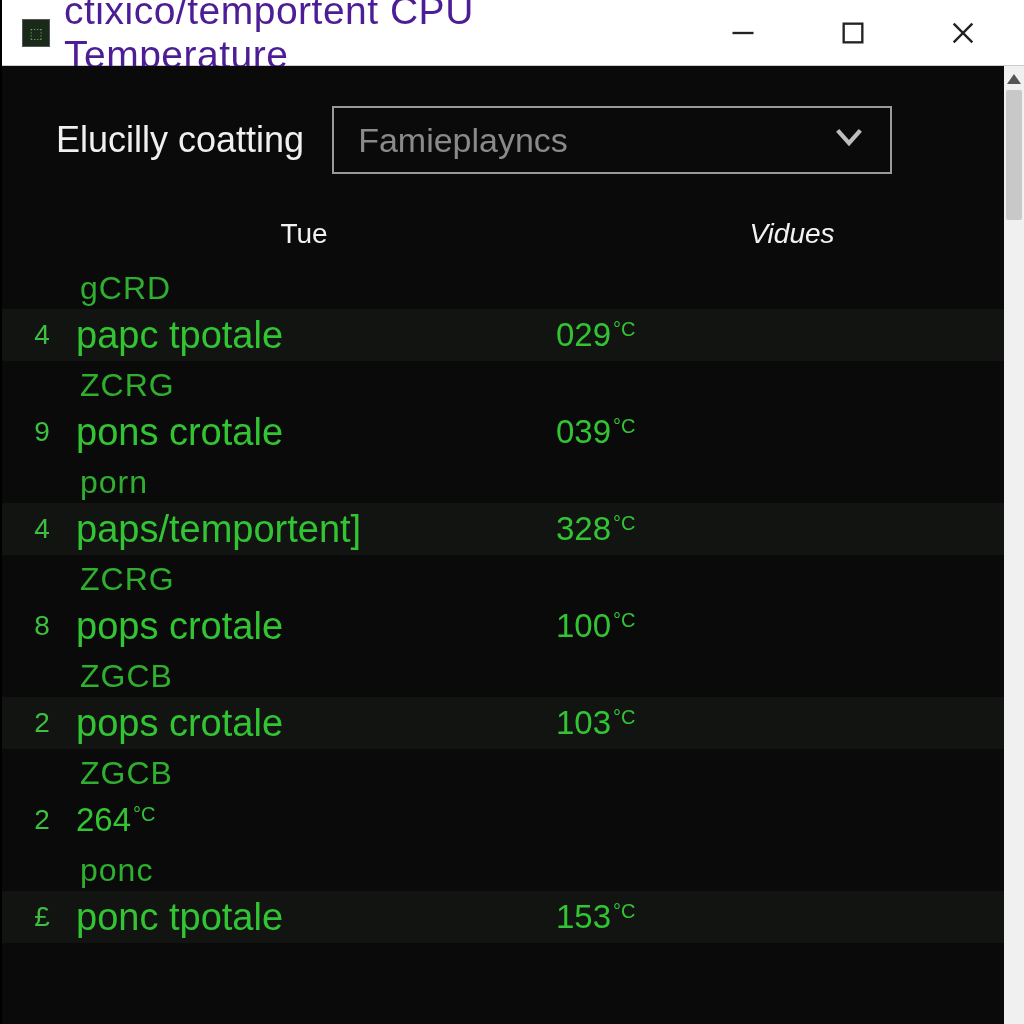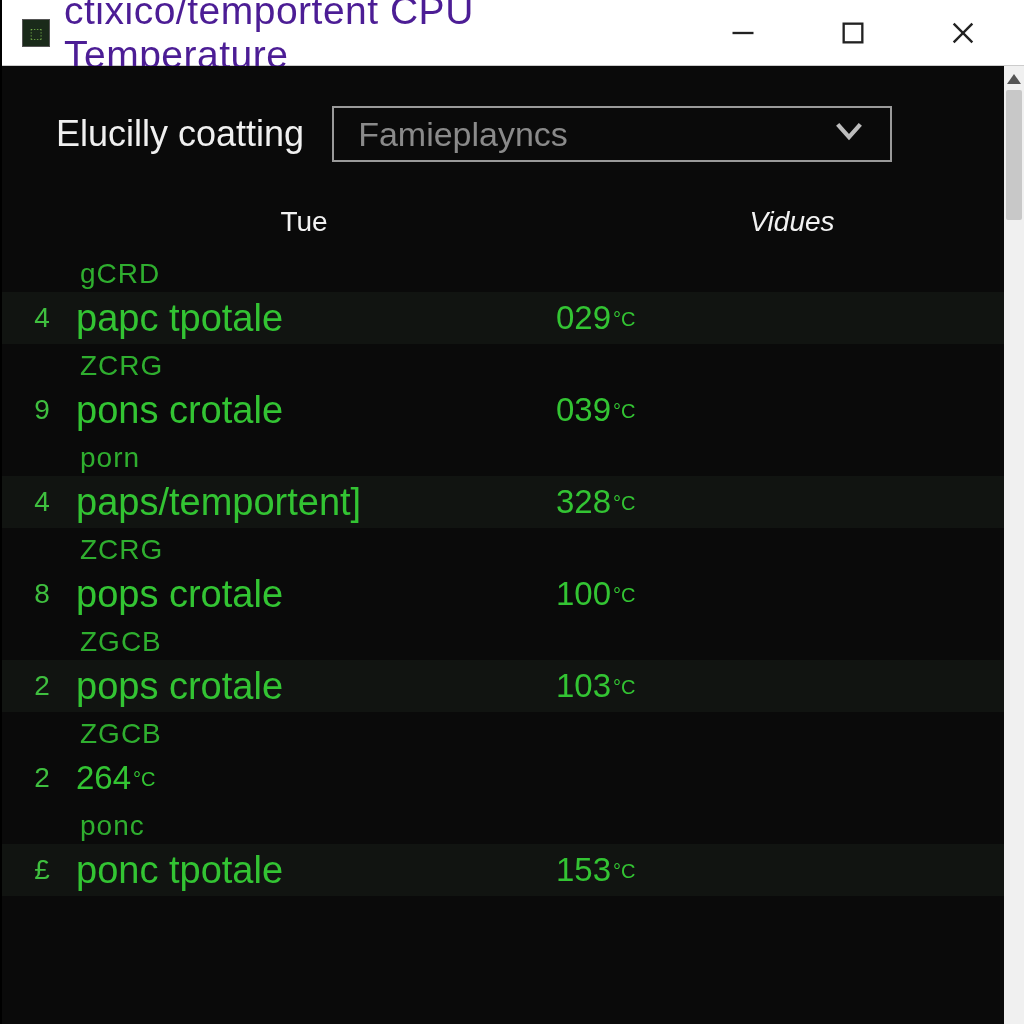--- a/index.html
+++ b/index.html
@@ -67,21 +67,21 @@
     gap: 28px;
     padding: 0 40px 34px 54px;
   }
   .toprow .label {
     font-size: 36px;
     color: #f0f0f0;
   }
   .select {
     flex: 1;
     max-width: 560px;
-    height: 56px;
+    height: 68px;
     border: 2px solid #9a9a9a;
     background: transparent;
     color: #8a8a8a;
     font-size: 34px;
     padding: 0 24px;
     display: flex;
     align-items: center;
     justify-content: space-between;
     cursor: pointer;
   }
@@ -95,21 +95,21 @@
     font-size: 28px;
     text-align: center;
   }
   .thead .col-name  { width: 552px; }
   .thead .col-value { flex: 1; font-style: italic; }
 
   
   .rows { display: flex; flex-direction: column; }
   .grouplabel {
     color: #2fae2f;
-    font-size: 28px;
+    font-size: 32px;
     letter-spacing: 1px;
     padding: 6px 0 2px 78px;
   }
   .row {
     display: flex;
     align-items: center;
     min-height: 52px;
     padding-left: 26px;
   }
   .row.stripe { background: #111411; }
@@ -121,21 +121,21 @@
     margin-right: 20px;
   }
   .row .name {
     color: #33c433;
     font-size: 38px;
     width: 480px;
   }
   .row .val {
     color: #33c433;
     font-size: 33px;
-    display: flex; align-items: flex-end;
+    display: flex; align-items: center;
   }
   .row .val .unit { font-size: 20px; margin-left: 2px; position: relative; top: -6px; }
 
   
   .vscroll {
     width: 20px;
     background: #f0f0f0;
     display: flex; flex-direction: column; align-items: center;
     padding-top: 8px;
   }

